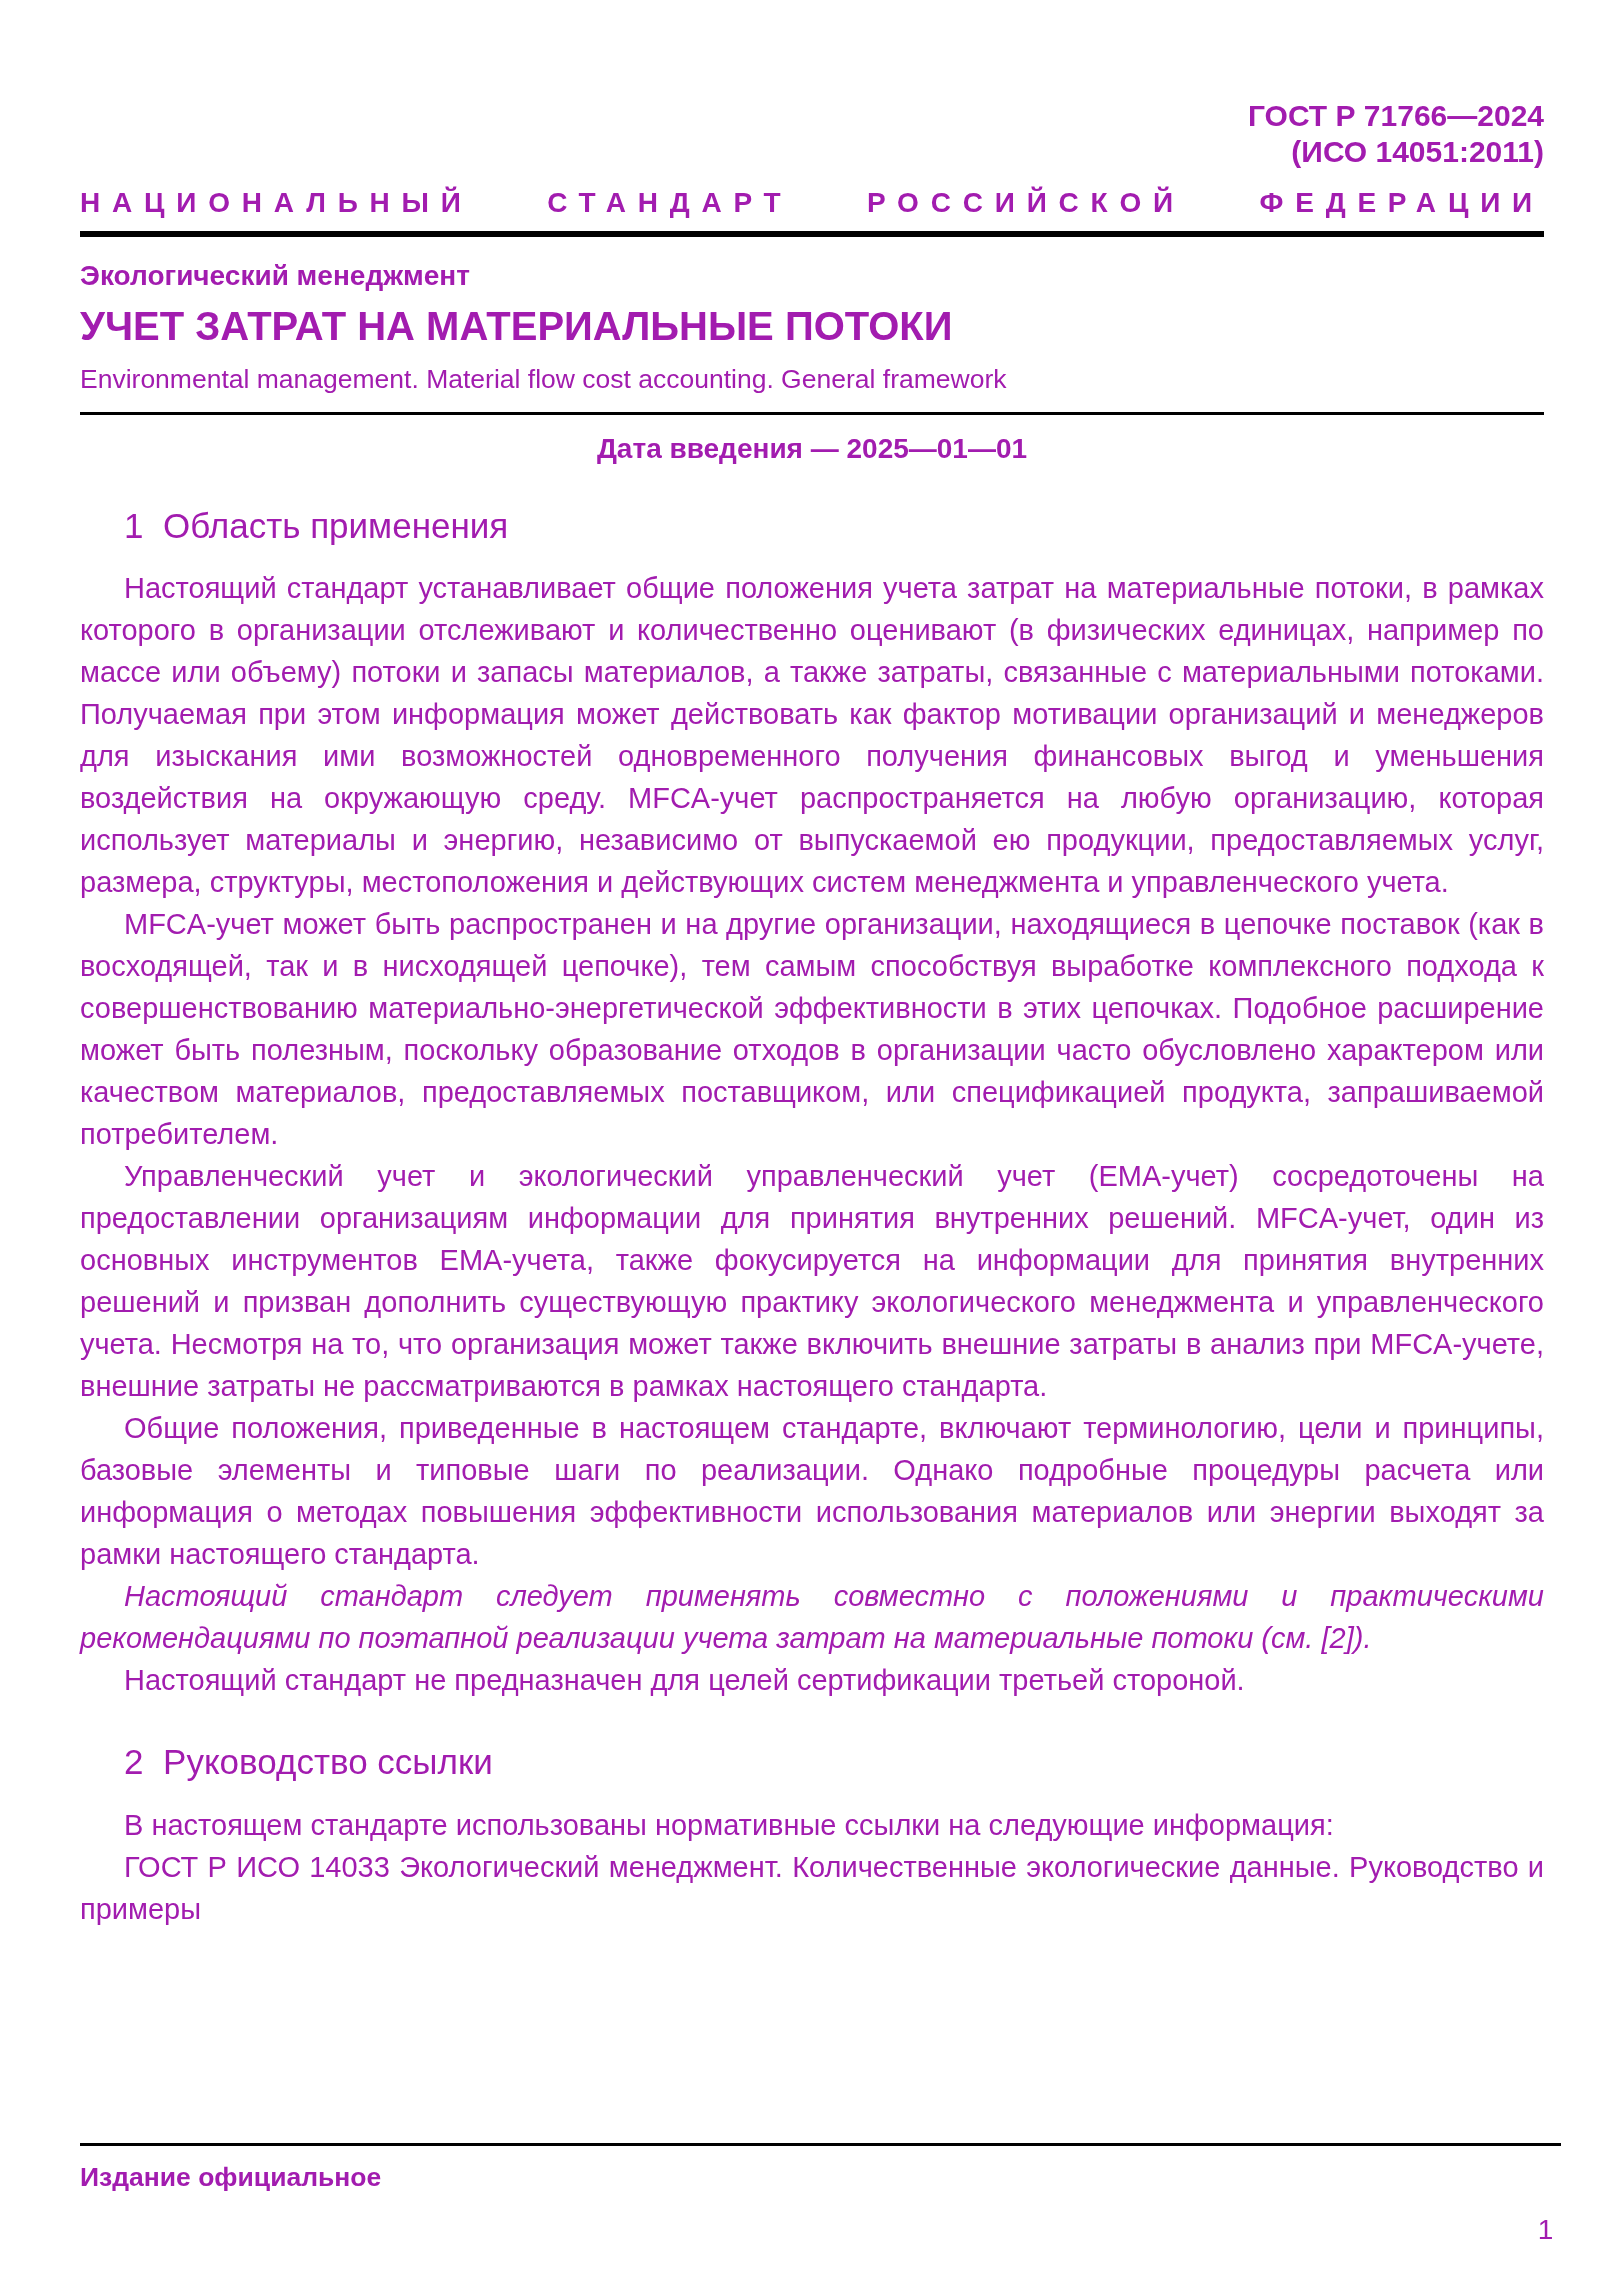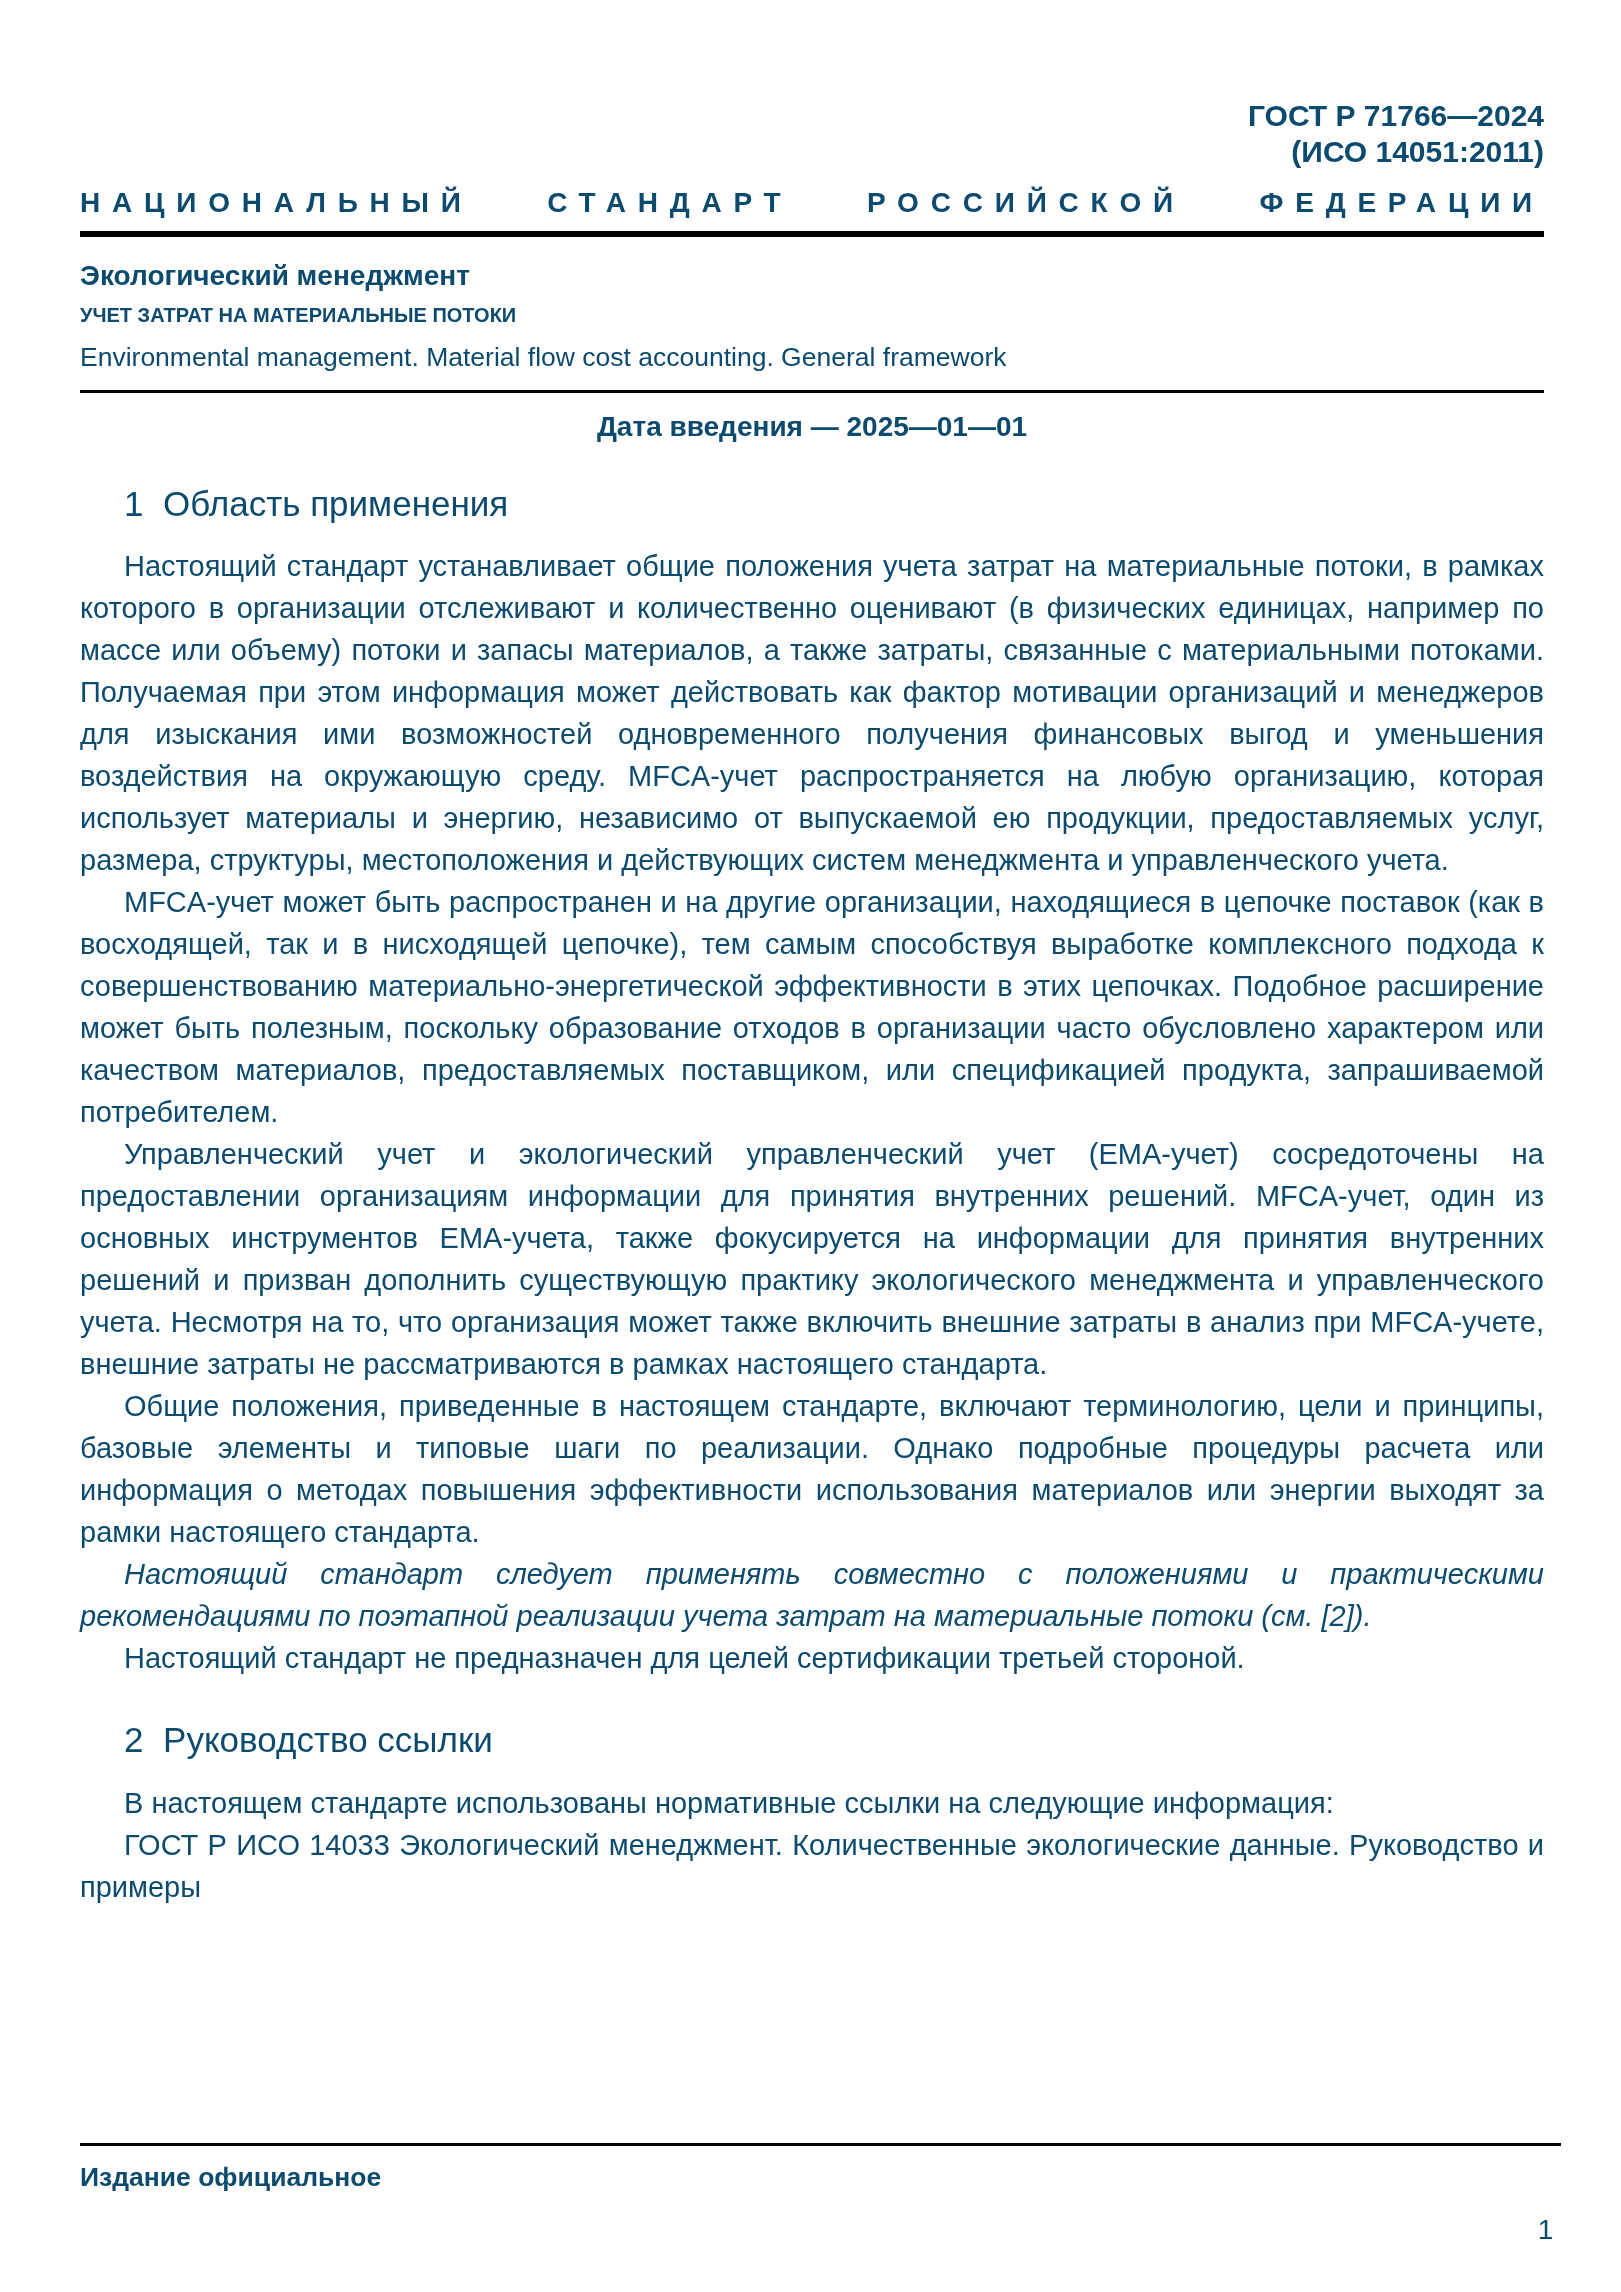--- a/index.html
+++ b/index.html
@@ -1,21 +1,21 @@
 <!DOCTYPE html>
 <html lang="ru"><head>
 <meta charset="utf-8">
 <style>
   html, body { margin: 0; padding: 0; background: #ffffff; }
   .page {
     position: relative;
     width: 1621px;
     height: 2293px;
     background: #ffffff;
-    color: #0c4a6e;
+    color: #a21caf;
     font-family: "Liberation Sans", sans-serif;
     padding: 98px 77px 12px 80px;
     box-sizing: border-box;
     overflow: hidden;
   }
   .doc-header {
     text-align: right;
     font-weight: 700;
     font-size: 30px;
     line-height: 36px;
@@ -32,21 +32,21 @@
   }
   .rule-thick {
     margin-top: 11.8px;
     height: 5.9px;
     background: #000;
   }
   .rule-thin { height: 2.9px; background: #000; }
   .rule-after-title { margin-top: 17.6px; }
   .title-block { text-align: left; }
   .subject    { margin-top: 23.5px; font-size: 28px; font-weight: 700; }
-  .main-title { margin-top: 11.8px; font-size: 20px; font-weight: 700; }
+  .main-title { margin-top: 11.8px; font-size: 40px; font-weight: 700; }
   .subtitle   { margin-top: 12.7px; font-size: 28px; font-weight: 700; }
   .title-en   { margin-top: 14.7px; font-size: 26.5px; }
   .date-line {
     margin-top: 17.6px;
     text-align: center;
     font-size: 28px;
     font-weight: 700;
   }
   .section-heading {
     margin: 41px 0 21.6px 0;

